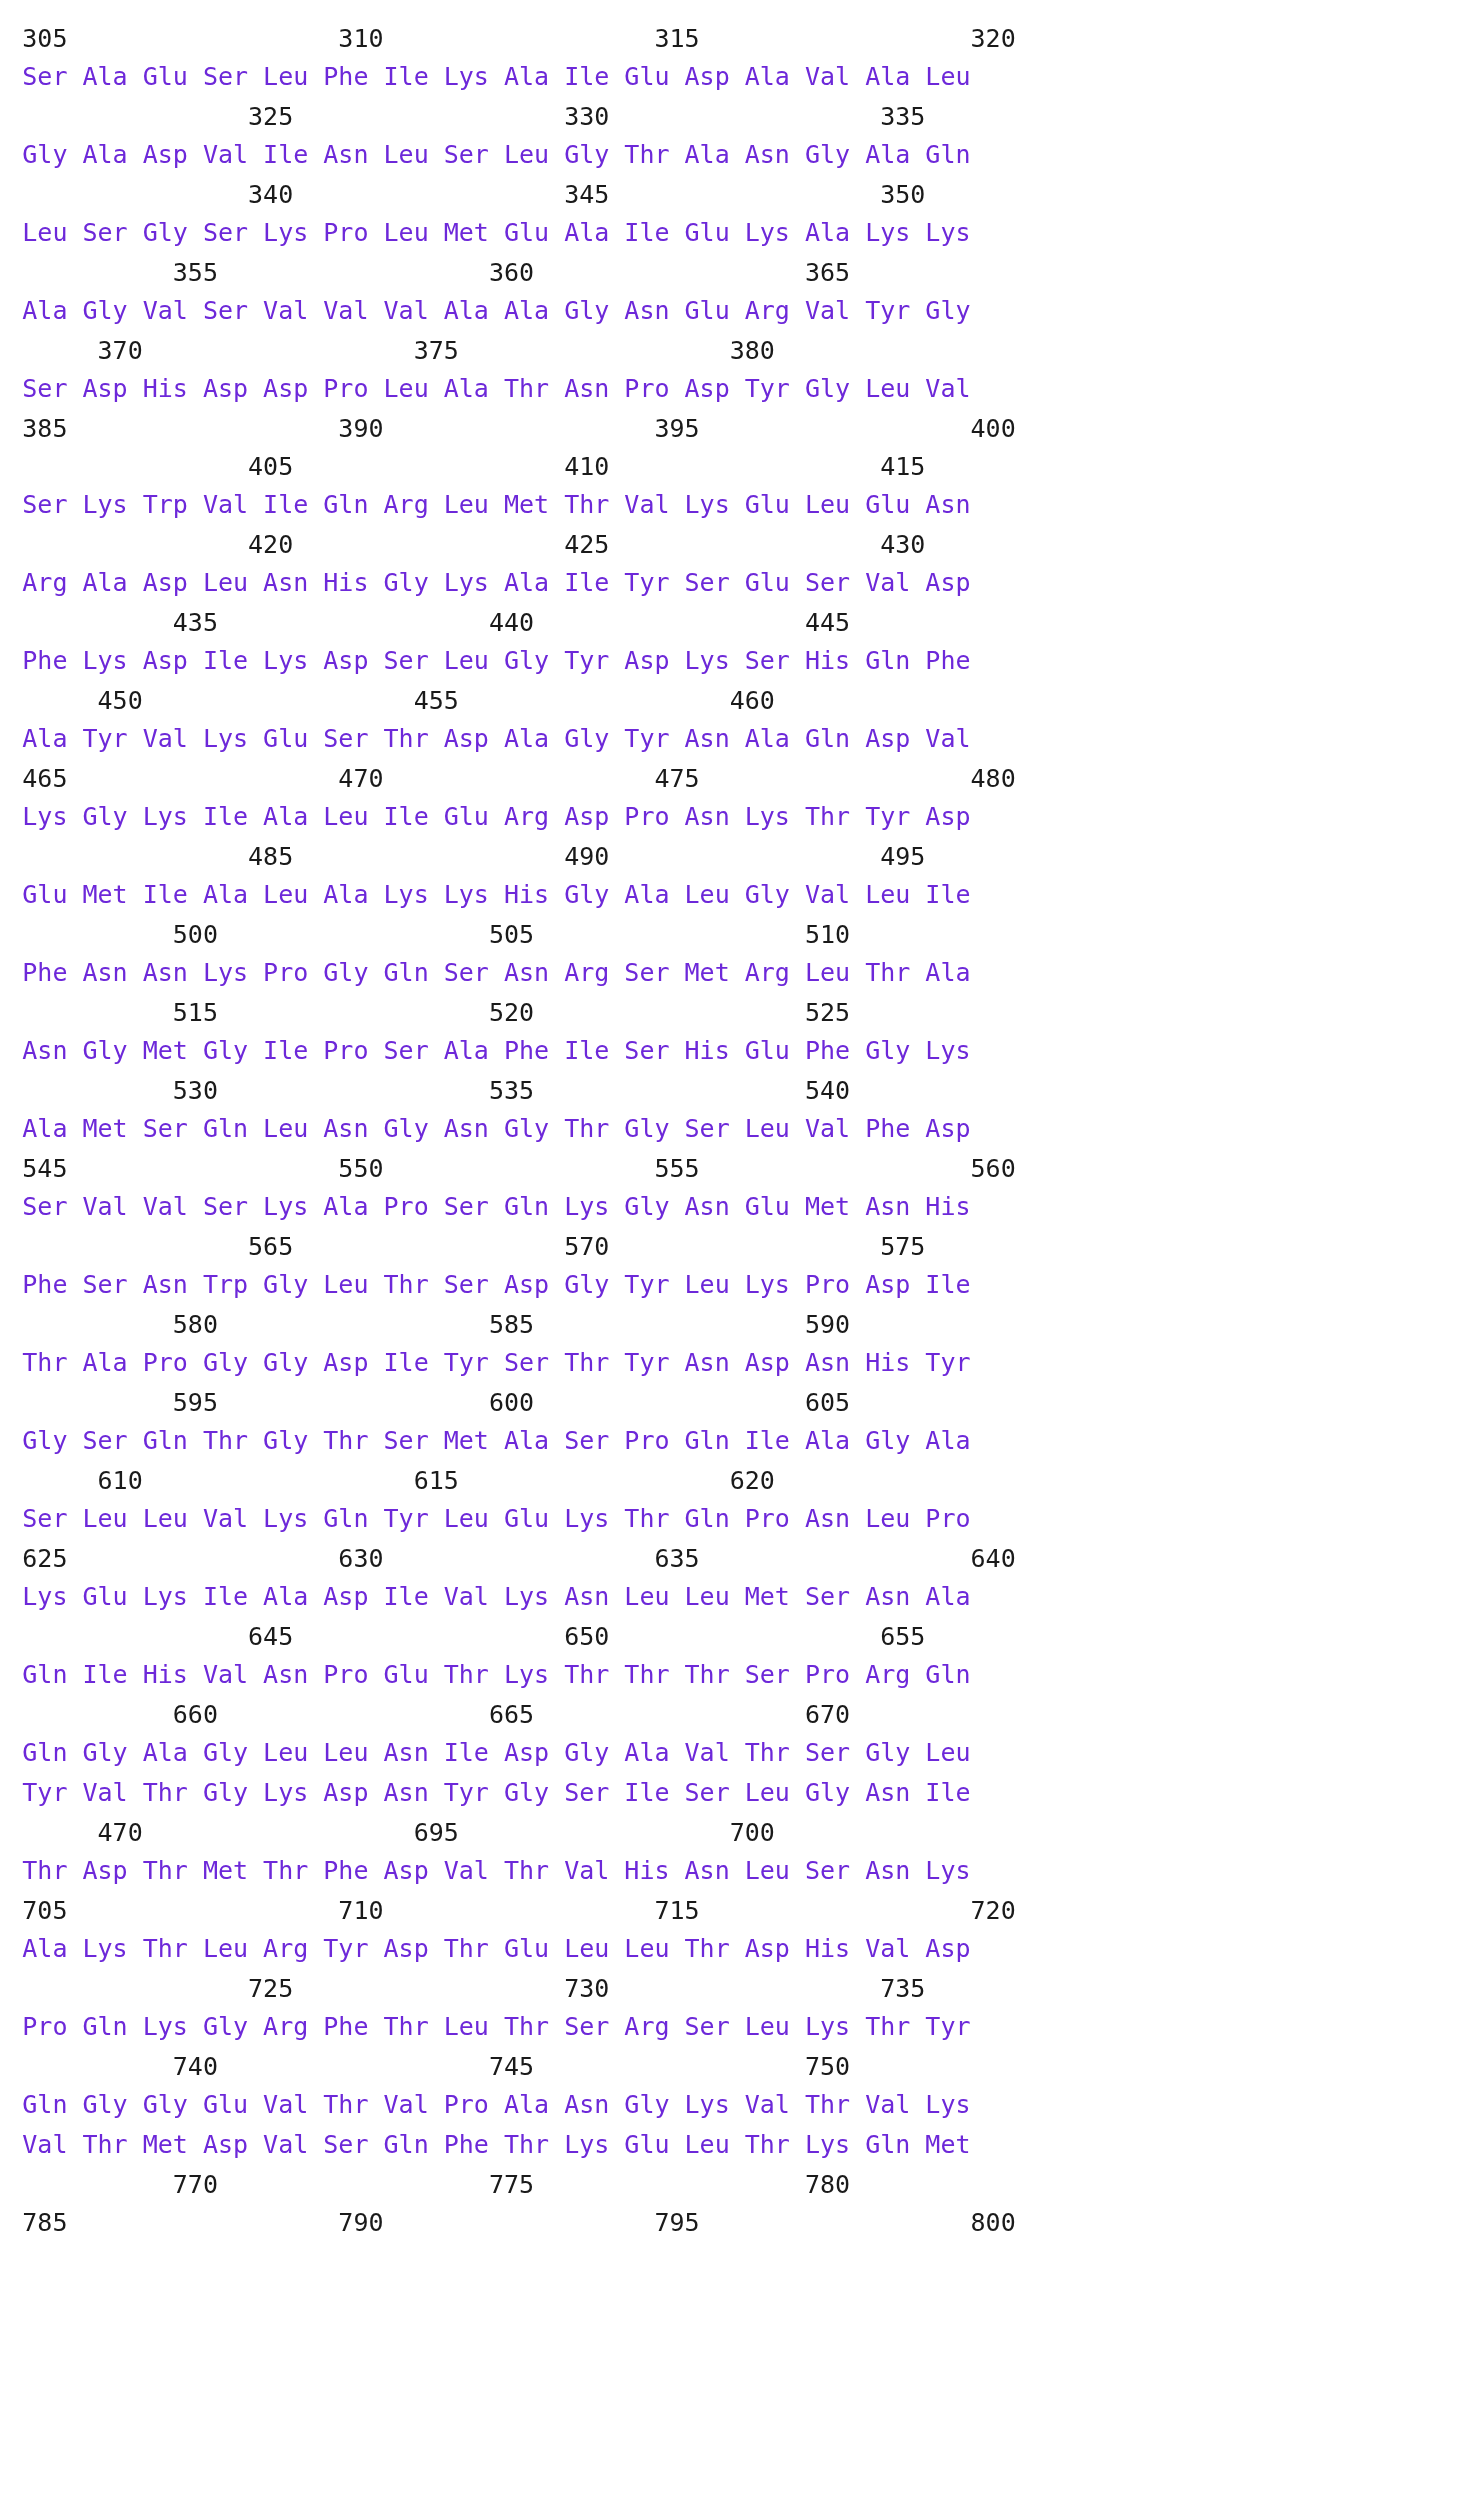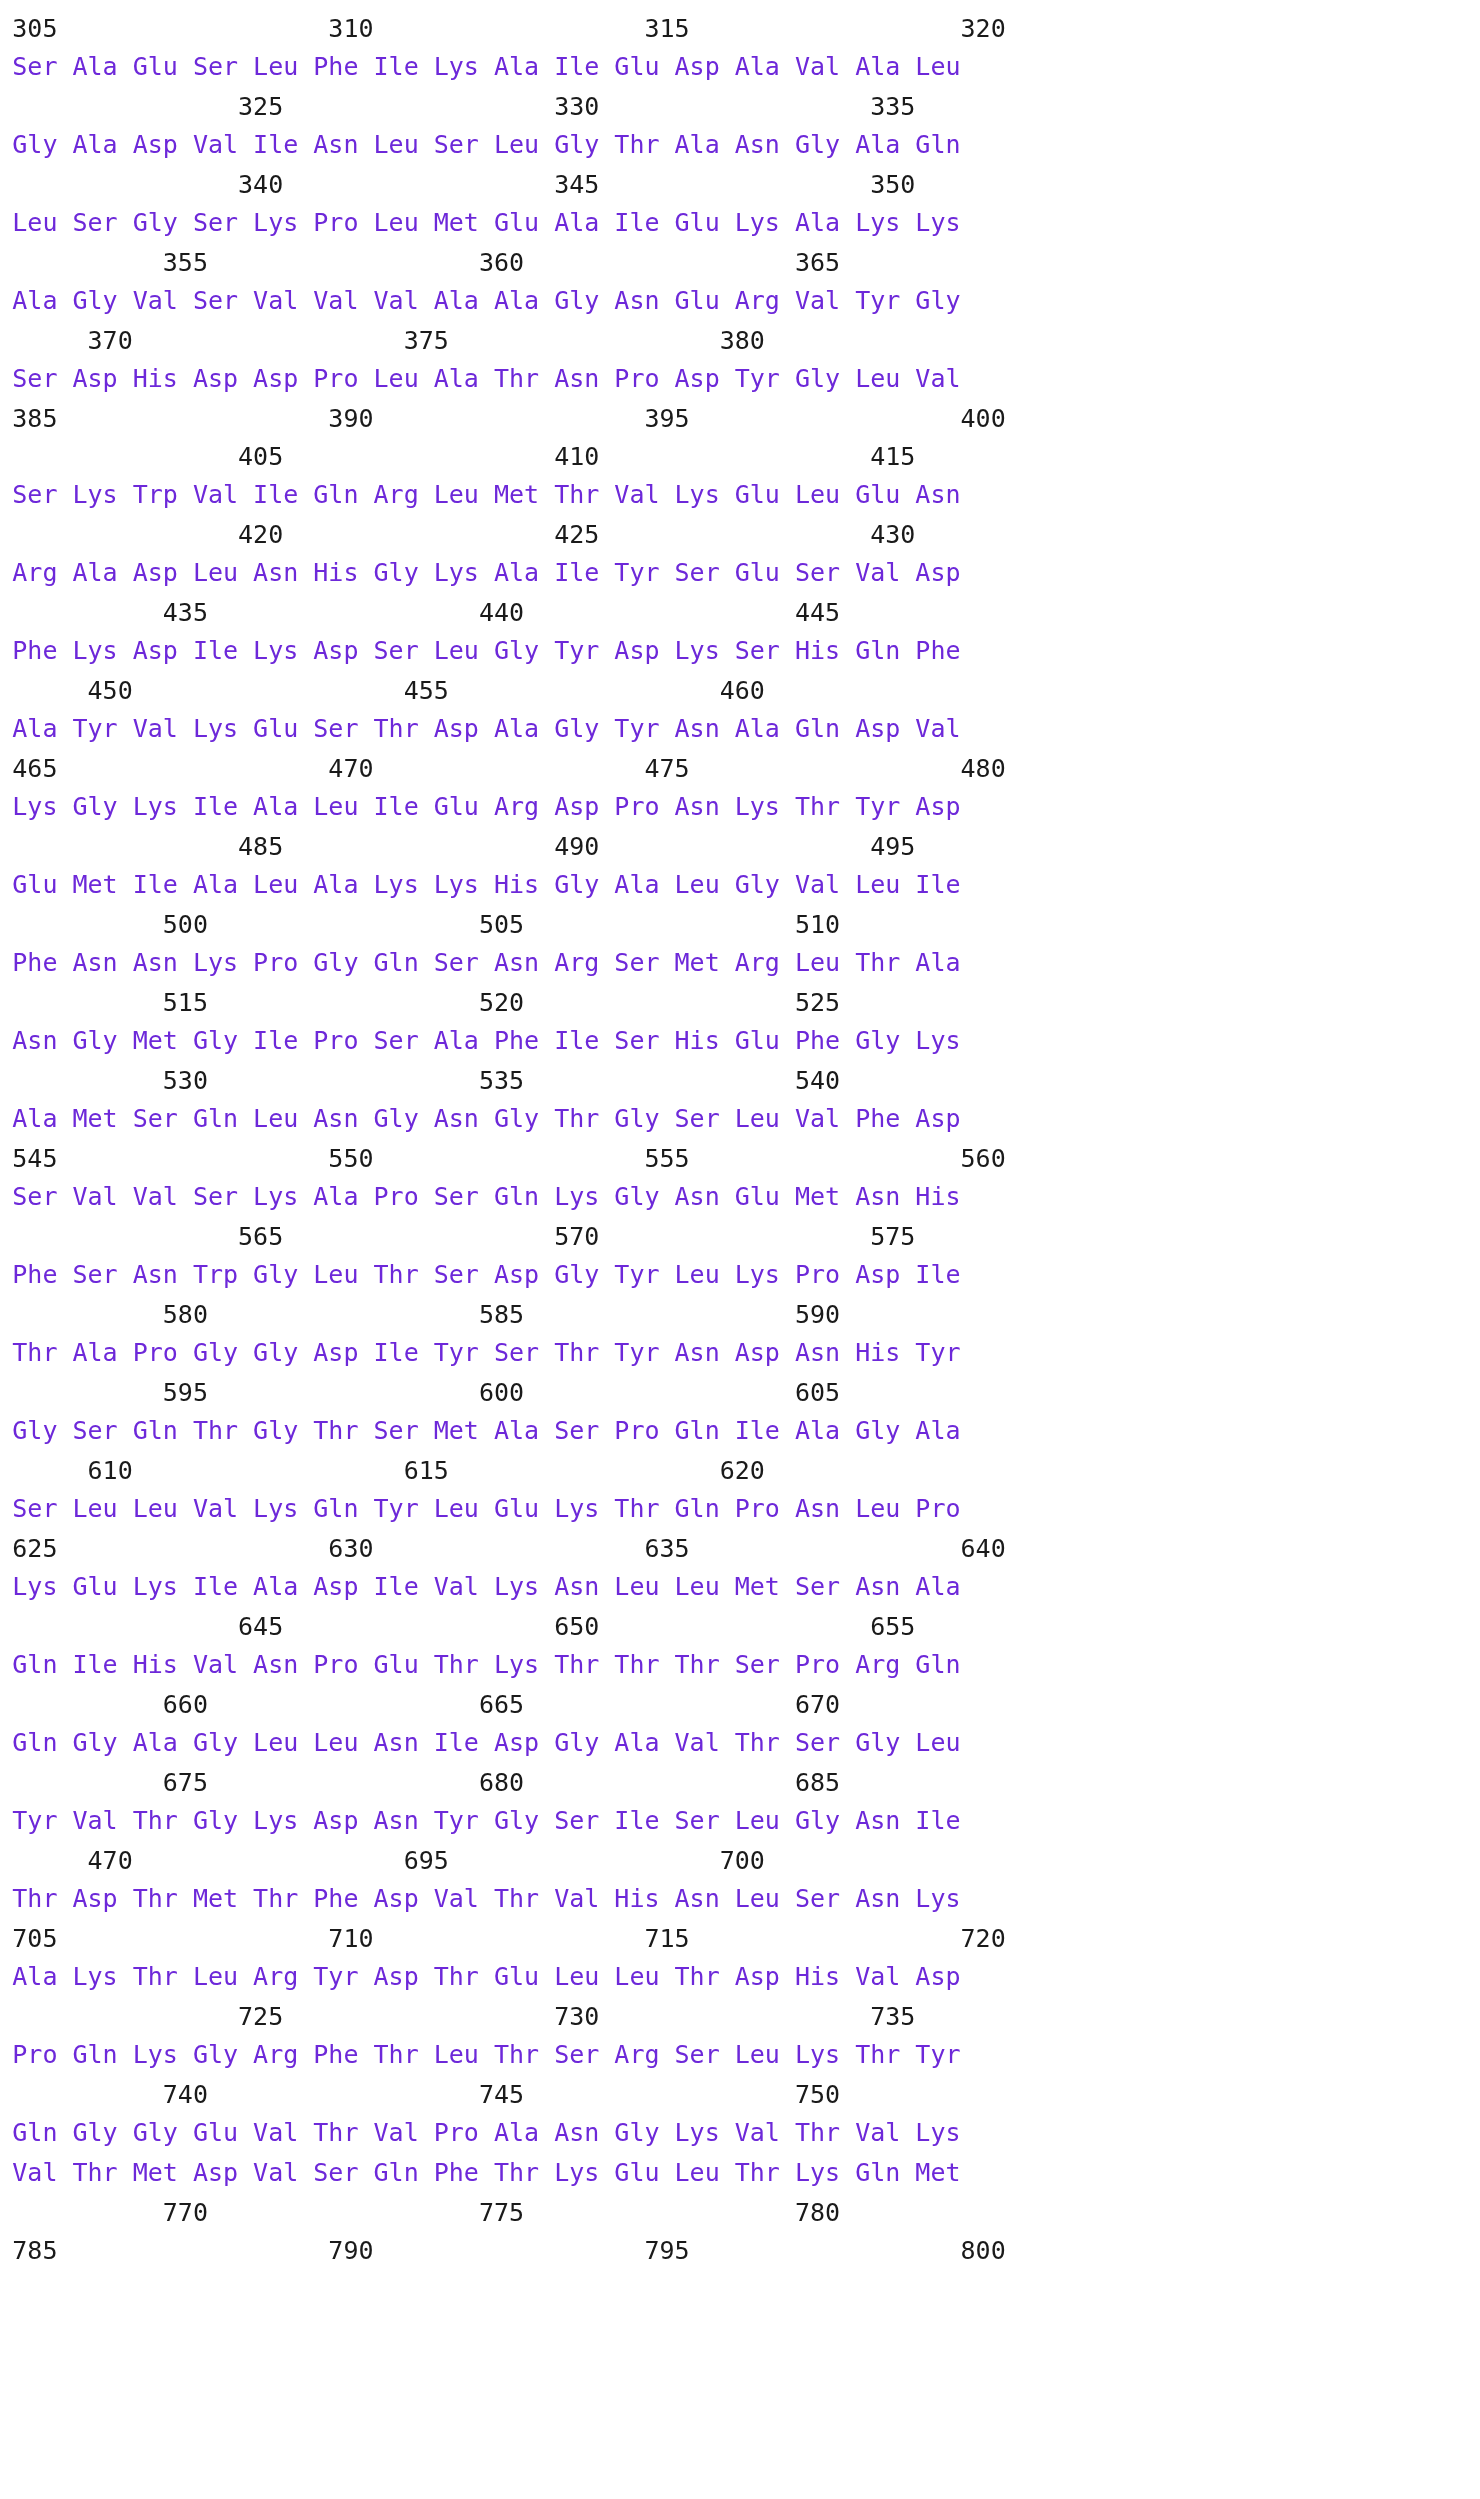--- a/index.html
+++ b/index.html
@@ -10,21 +10,21 @@
   body {
     width: 1481px;
     height: 2500px;
     font-family: "DejaVu Sans Mono", "Liberation Mono", monospace;
     color: #1a1a1a;
   }
   #sheet {
     position: relative;
     width: 1481px;
     height: 2500px;
-    padding: 5px;
+    padding: 15px;
     box-sizing: border-box;
   }
   .seq-block {
     position: absolute;
     left: 0;
     top: 0;
     width: 1481px;
   }
   .row {
     display: block;
@@ -92,21 +92,20 @@
       <div class="row numbers">          595                  600                  605</div>
       <div class="row residues">Gly Ser Gln Thr Gly Thr Ser Met Ala Ser Pro Gln Ile Ala Gly Ala</div>
       <div class="row numbers">     610                  615                  620</div>
       <div class="row residues">Ser Leu Leu Val Lys Gln Tyr Leu Glu Lys Thr Gln Pro Asn Leu Pro</div>
       <div class="row numbers">625                  630                  635                  640</div>
       <div class="row residues">Lys Glu Lys Ile Ala Asp Ile Val Lys Asn Leu Leu Met Ser Asn Ala</div>
       <div class="row numbers">               645                  650                  655</div>
       <div class="row residues">Gln Ile His Val Asn Pro Glu Thr Lys Thr Thr Thr Ser Pro Arg Gln</div>
       <div class="row numbers">          660                  665                  670</div>
       <div class="row residues">Gln Gly Ala Gly Leu Leu Asn Ile Asp Gly Ala Val Thr Ser Gly Leu</div>
-      <div class="row numbers">          675                  680                  685</div>
       <div class="row residues">Tyr Val Thr Gly Lys Asp Asn Tyr Gly Ser Ile Ser Leu Gly Asn Ile</div>
       <div class="row numbers">     470                  695                  700</div>
       <div class="row residues">Thr Asp Thr Met Thr Phe Asp Val Thr Val His Asn Leu Ser Asn Lys</div>
       <div class="row numbers">705                  710                  715                  720</div>
       <div class="row residues">Ala Lys Thr Leu Arg Tyr Asp Thr Glu Leu Leu Thr Asp His Val Asp</div>
       <div class="row numbers">               725                  730                  735</div>
       <div class="row residues">Pro Gln Lys Gly Arg Phe Thr Leu Thr Ser Arg Ser Leu Lys Thr Tyr</div>
       <div class="row numbers">          740                  745                  750</div>
       <div class="row residues">Gln Gly Gly Glu Val Thr Val Pro Ala Asn Gly Lys Val Thr Val Lys</div>
       <div class="row residues">Val Thr Met Asp Val Ser Gln Phe Thr Lys Glu Leu Thr Lys Gln Met</div>

